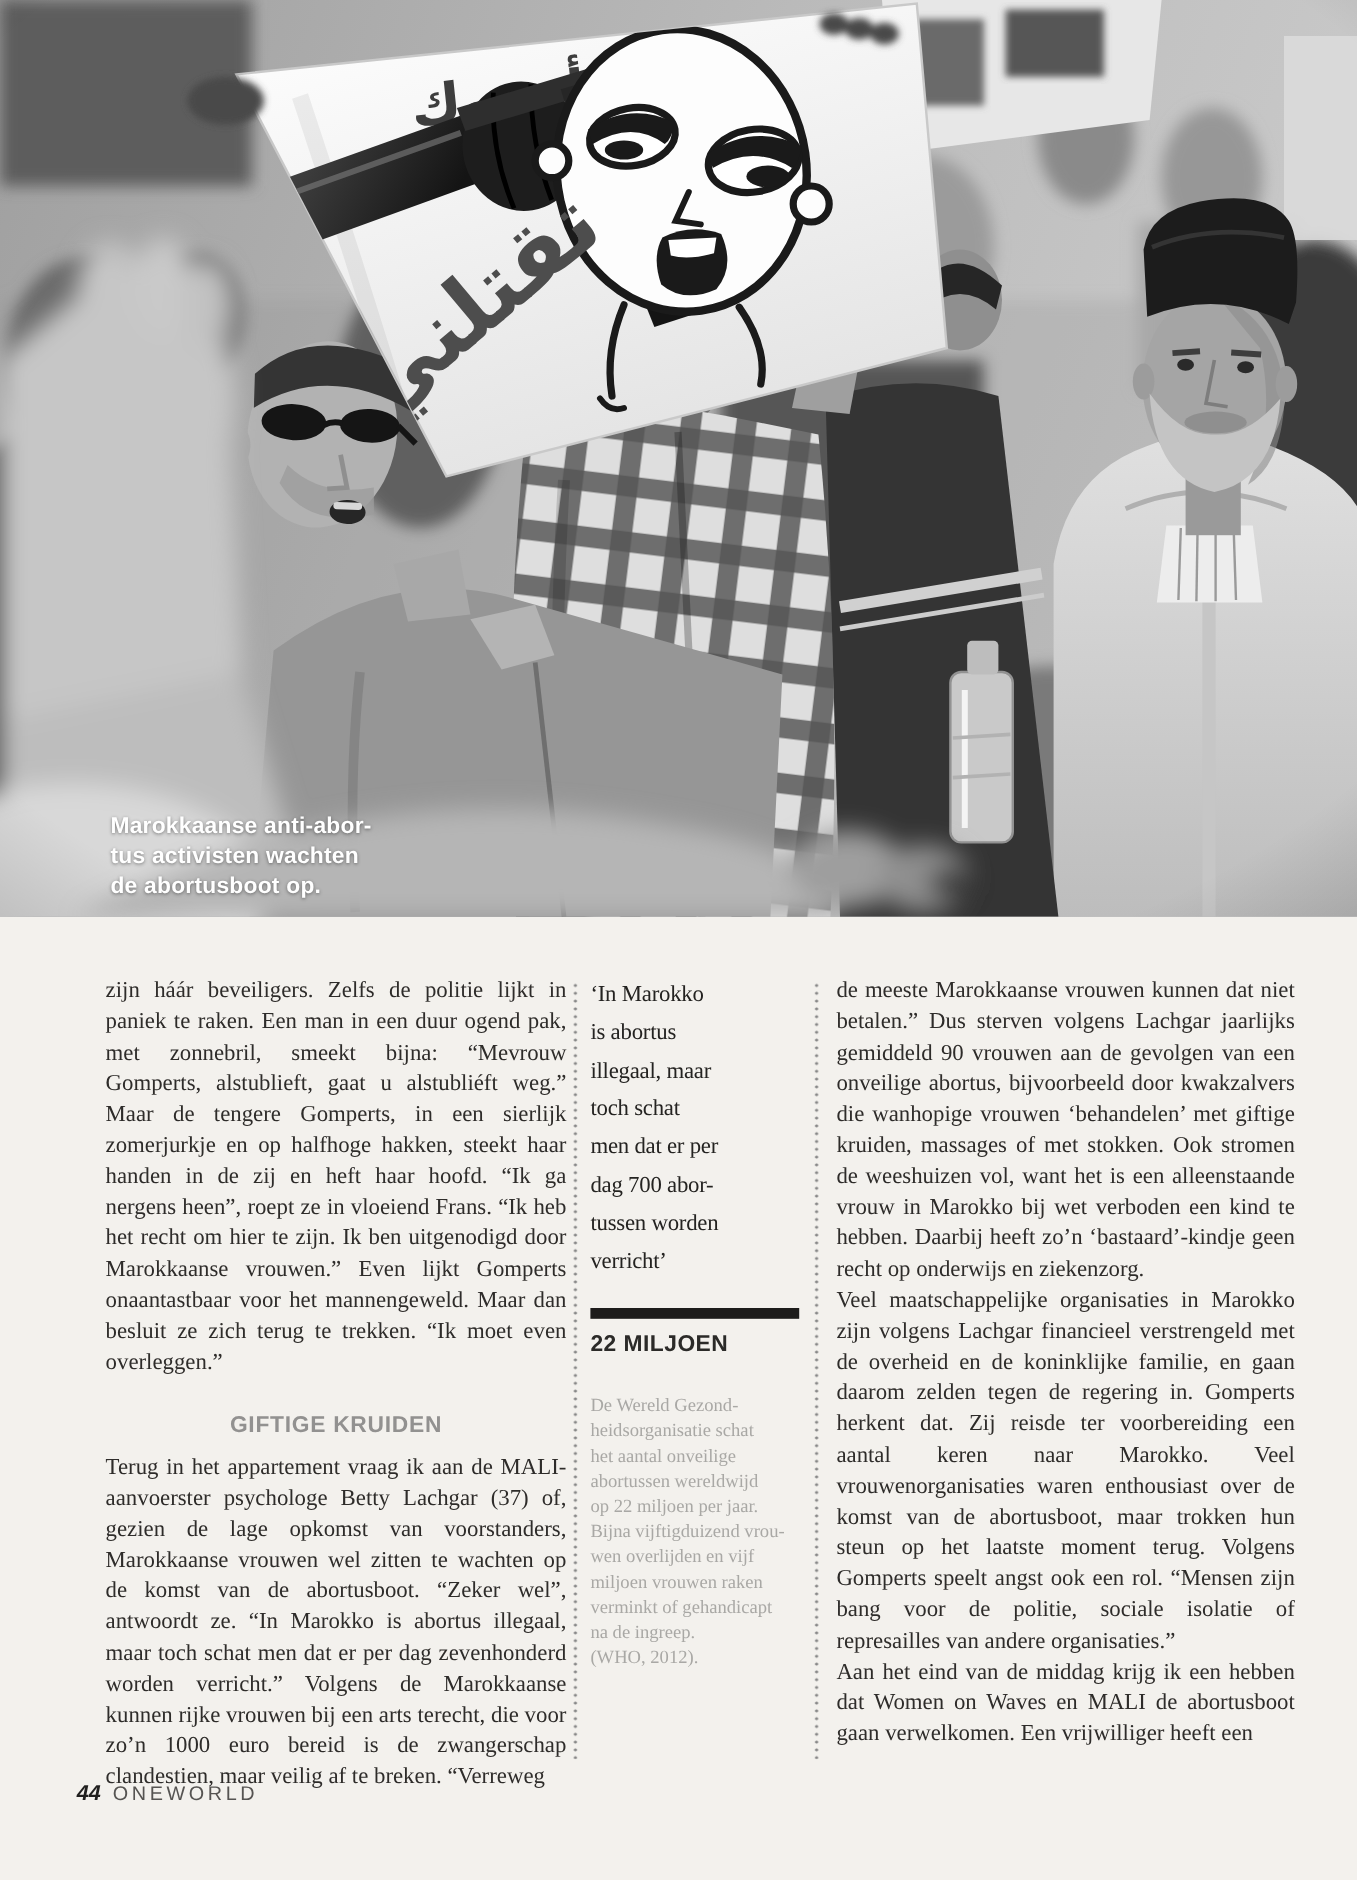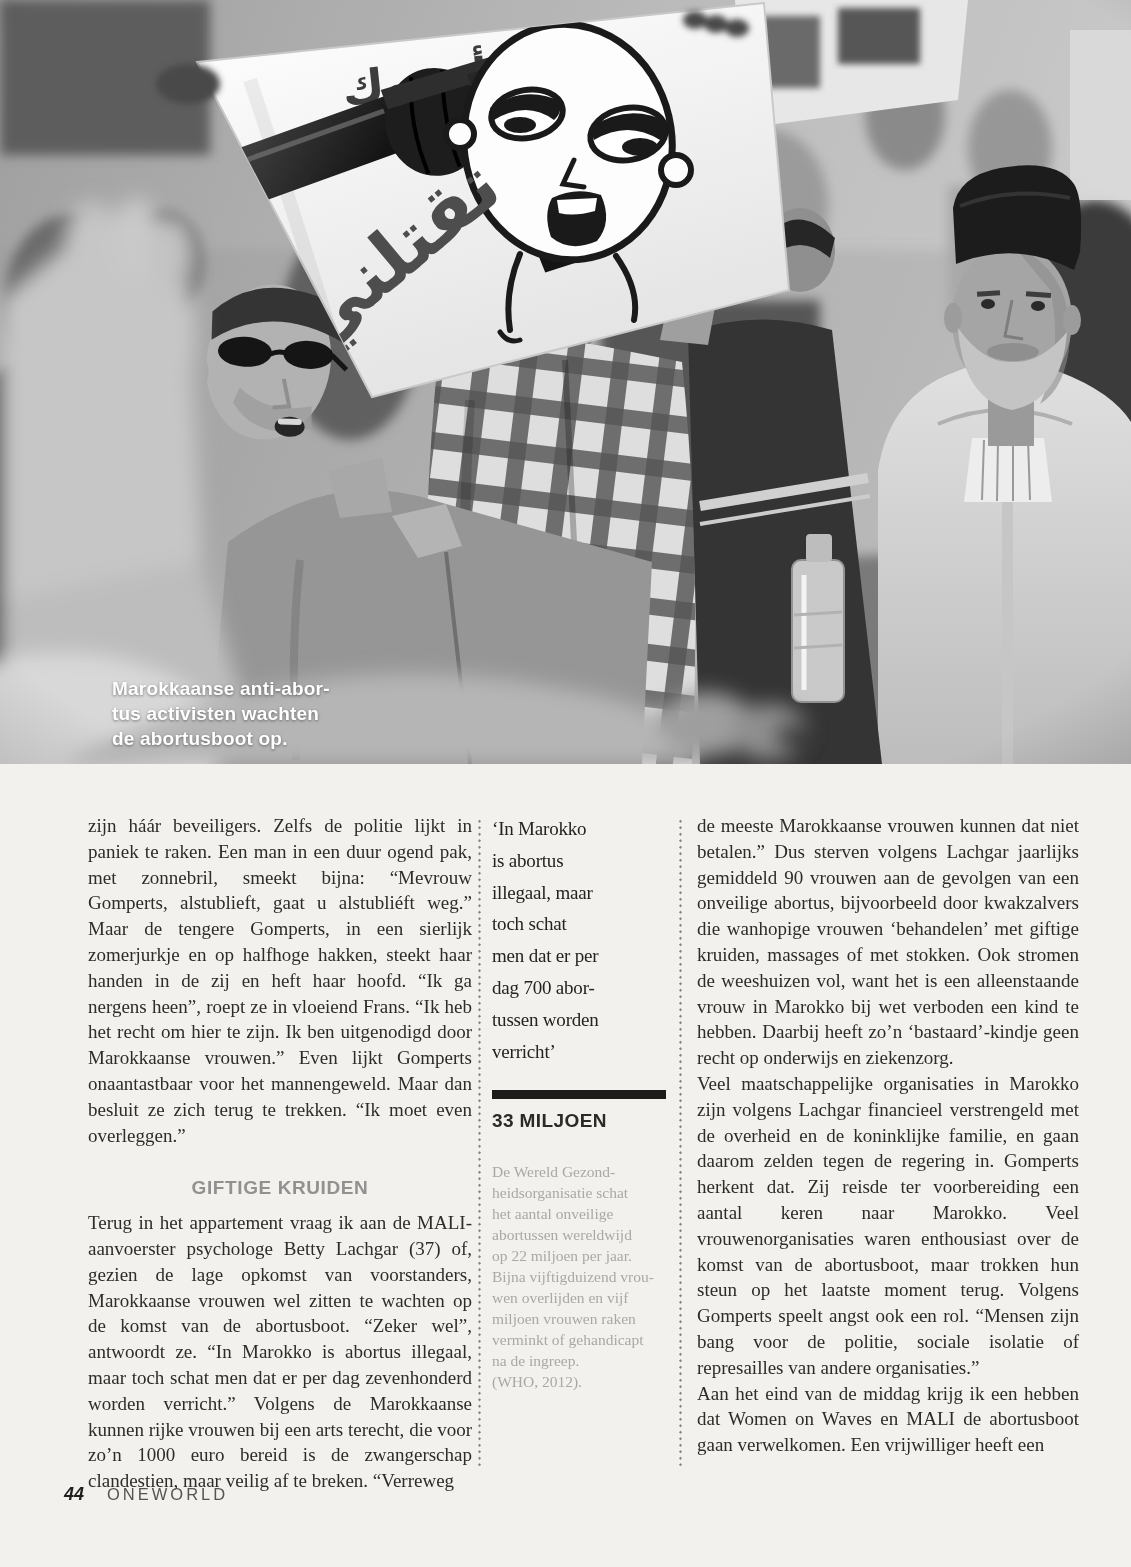--- a/index.html
+++ b/index.html
@@ -14,21 +14,20 @@
 
   
   .photo{position:absolute;top:0;left:0;width:1131px;height:764px;background:#b5b5b5;overflow:hidden;}
   .photo svg{display:block;}
   .caption{
     position:absolute;left:92px;top:676px;width:300px;
     font-family:"Liberation Sans", sans-serif;font-weight:bold;
     font-size:19px;line-height:25px;color:#ffffff;
     white-space:pre-line;letter-spacing:.2px;
     text-shadow:0 1px 3px rgba(0,0,0,.45);
-    margin-left:20px;
   }
 
   
   .col{position:absolute;top:813px;font-size:19px;line-height:25.8px;}
   .col p{margin:0;text-align:justify;hyphens:auto;-webkit-hyphens:auto;}
   .col-left{left:88px;width:384px;}
   .col-right{left:697px;width:382px;}
   .col-mid{left:492px;width:180px;text-align:left;}
 
   .section-heading{
@@ -56,21 +55,21 @@
     position:absolute;top:818px;width:3px;height:648px;
     background-image:radial-gradient(circle,#878787 1.1px, rgba(0,0,0,0) 1.4px);
     background-size:3px 6.5px;background-repeat:repeat-y;
   }
   .divider-1{left:478px;}
   .divider-2{left:679px;}
 
   
   .footer{position:absolute;left:64px;top:1484px;font-family:"Liberation Sans", sans-serif;}
   .page-num{font-weight:bold;font-size:18px;color:#201f1e;font-style:italic;}
-  .brand{font-size:16.5px;color:#565452;letter-spacing:3px;margin-left:23px;}
+  .brand{font-size:16.5px;color:#565452;letter-spacing:3px;margin-left:10px;}
 </style>
 </head>
 <body>
 
 <div class="page">
 
   <div class="photo">
     <svg width="1131" height="764" viewBox="0 0 1131 764" xmlns="http://www.w3.org/2000/svg">
       <defs>
         <linearGradient id="sky" x1="0" y1="0" x2="1" y2="0.25">
@@ -299,21 +298,21 @@
   <div class="col col-mid">
     <div class="pull-quote">‘In Marokko
 is abortus
 illegaal, maar
 toch schat
 men dat er per
 dag 700 abor-
 tussen worden
 verricht’</div>
     <div class="stat-rule"></div>
-    <div class="stat-heading">33 MILJOEN</div>
+    <div class="stat-heading">22 MILJOEN</div>
     <div class="stat-body">De Wereld Gezond-
 heidsorganisatie schat
 het aantal onveilige
 abortussen wereldwijd
 op 22 miljoen per jaar.
 Bijna vijftigduizend vrou-
 wen overlijden en vijf
 miljoen vrouwen raken
 verminkt of gehandicapt
 na de ingreep.

